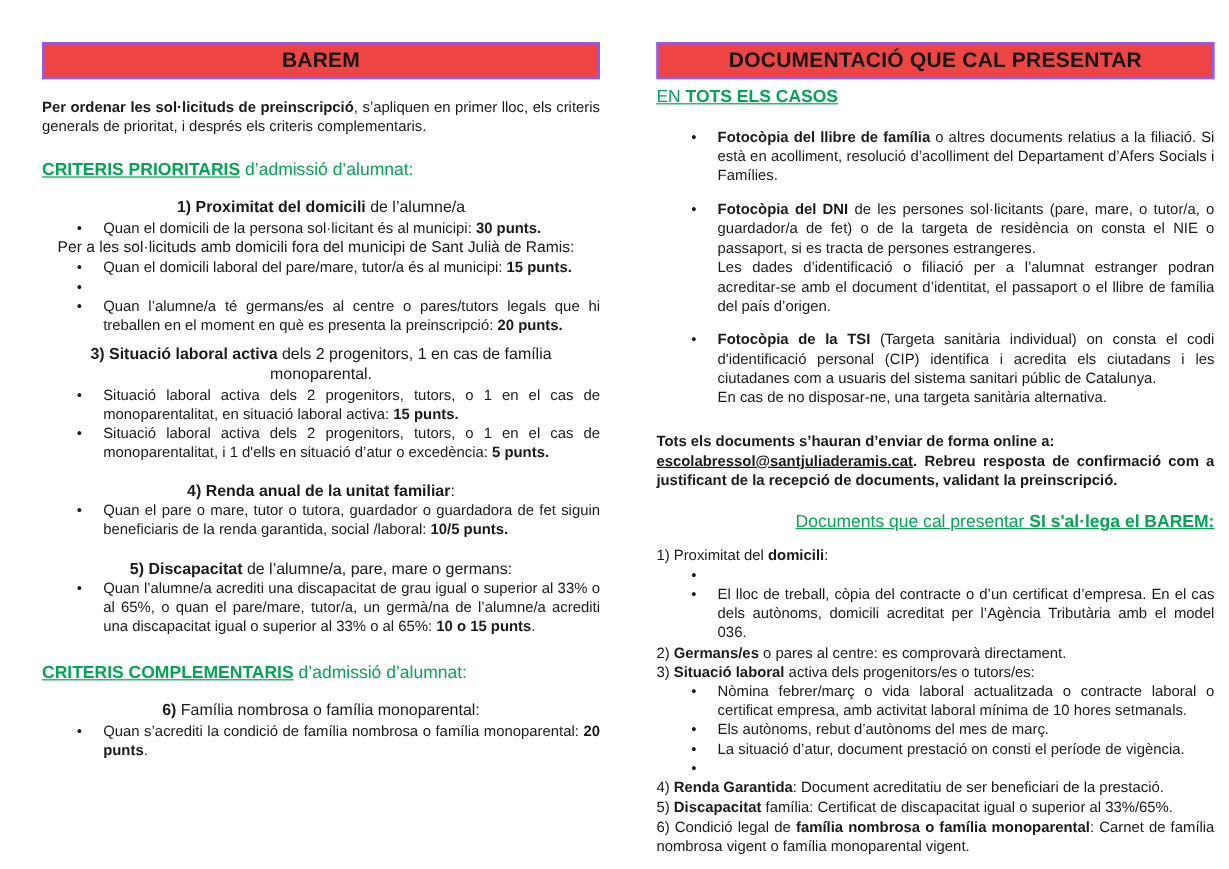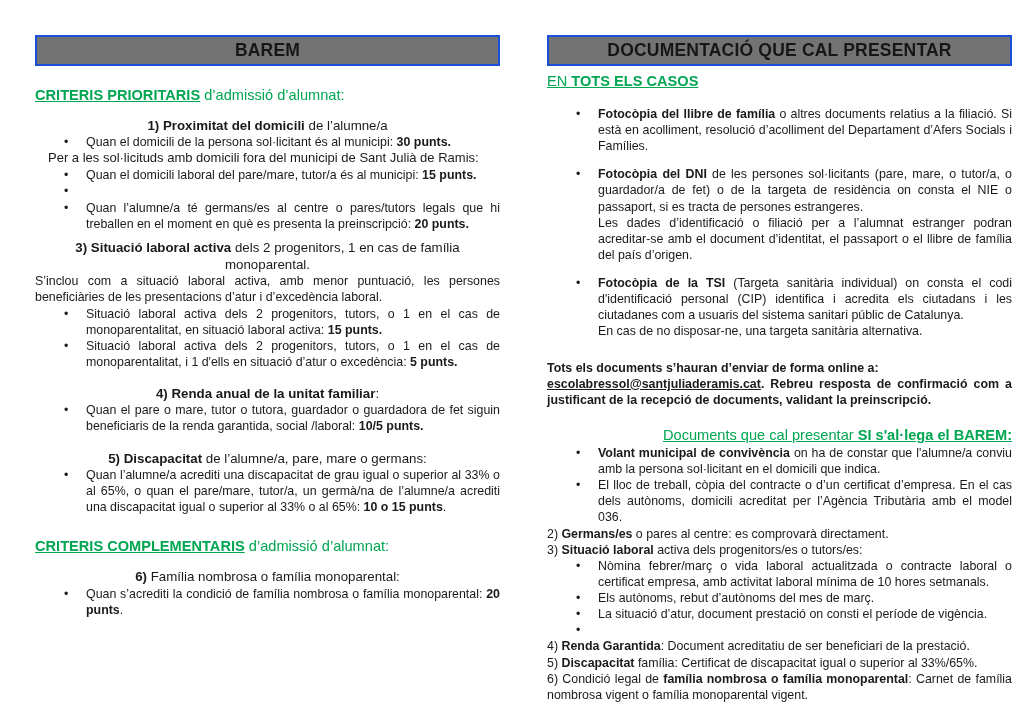--- a/index.html
+++ b/index.html
@@ -11,22 +11,22 @@
   }
   .page{
     box-sizing:border-box;
     width:1024px;height:724px;
     padding:35px 12px 0 35px;
     display:flex;gap:47px;
   }
   .col{width:465px;flex:0 0 465px;}
   .title-box{
     box-sizing:border-box;
-    border:2px solid #1d4ed8;
-    background:#737373;
+    border:2px solid #8b5cf6;
+    background:#ef4444;
     height:31px;
     display:flex;align-items:center;justify-content:center;
   }
   .title-box .box-title{
     font-size:17.5px;font-weight:bold;color:#161616;letter-spacing:.2px;
   }
   .col p{line-height:1.3;}
   .p{font-size:12.4px;text-align:justify;margin:13px 0 0;}
   .h{font-size:14.6px;color:#00a651;margin:18px 0 0;}
   .sec{font-size:13.3px;margin:13px 0 0;text-align:center;}
@@ -47,40 +47,40 @@
 </style>
 </head>
 <body>
 
 <div class="page">
   <div class="col">
     <div class="title-box">
       <span class="box-title">BAREM</span>
     </div>
     <div>
+        <p class="p" style="margin-top: 15px;"><span class="b">Per ordenar les sol·licituds de preinscripció</span><span>, s’apliquen en primer lloc, els criteris generals de prioritat, i després els criteris complementaris.</span></p>
         <p class="h" style="margin-top: 20px;"><span class="b u">CRITERIS PRIORITARIS</span><span> d’admissió d’alumnat:</span></p>
         <p class="sec" style="margin-top: 12px;"><span class="b">1) Proximitat del domicili</span><span> de l’alumne/a</span></p>
         <div class="bul">
           <span class="dot">•</span>
           <span class="txt"><span>Quan el domicili de la persona sol·licitant és al municipi: </span><span class="b">30 punts.</span></span>
         </div>
         <p class="sub"><span>Per a les sol·licituds amb domicili fora del municipi de Sant Julià de Ramis:</span></p>
         <div class="bul">
           <span class="dot">•</span>
           <span class="txt"><span>Quan el domicili laboral del pare/mare, tutor/a és al municipi: </span><span class="b">15 punts.</span></span>
         </div>
         <div class="bul">
           <span class="dot">•</span>
         </div>
         <div class="bul">
           <span class="dot">•</span>
           <span class="txt"><span>Quan l’alumne/a té germans/es al centre o pares/tutors legals que hi treballen en el moment en què es presenta la preinscripció: </span><span class="b">20 punts.</span></span>
         </div>
         <p class="sec" style="margin-top: 7px;"><span class="b">3) Situació laboral activa</span><span> dels 2 progenitors, 1 en cas de família monoparental.</span></p>
-        <p class="p" style="margin-top: 0px;"><span>S’inclou com a situació laboral activa, amb menor puntuació, les persones beneficiàries de les presentacions d’atur i d’excedència laboral.</span></p>
         <div class="bul">
           <span class="dot">•</span>
           <span class="txt"><span>Situació laboral activa dels 2 progenitors, tutors, o 1 en el cas de monoparentalitat, en situació laboral activa: </span><span class="b">15 punts.</span></span>
         </div>
         <div class="bul">
           <span class="dot">•</span>
           <span class="txt"><span>Situació laboral activa dels 2 progenitors, tutors, o 1 en el cas de monoparentalitat, i 1 d'ells en situació d’atur o excedència: </span><span class="b">5 punts.</span></span>
         </div>
         <p class="sec" style="margin-top: 15px;"><span class="b">4) Renda anual de la unitat familiar</span><span>:</span></p>
         <div class="bul">
@@ -113,23 +113,23 @@
         <div class="bul" style="margin-top: 12px;">
           <span class="dot">•</span>
           <span class="txt"><span class="b">Fotocòpia del DNI</span><span> de les persones sol·licitants (pare, mare, o tutor/a, o guardador/a de fet) o de la targeta de residència on consta el NIE o passaport, si es tracta de persones estrangeres.</span><br><span>Les dades d’identificació o filiació per a l’alumnat estranger podran acreditar-se amb el document d’identitat, el passaport o el llibre de família del país d’origen.</span></span>
         </div>
         <div class="bul" style="margin-top: 12px;">
           <span class="dot">•</span>
           <span class="txt"><span class="b">Fotocòpia de la TSI</span><span> (Targeta sanitària individual) on consta el codi d'identificació personal (CIP) identifica i acredita els ciutadans i les ciutadanes com a usuaris del sistema sanitari públic de Catalunya.</span><br><span>En cas de no disposar-ne, una targeta sanitària alternativa.</span></span>
         </div>
         <p class="p" style="margin-top: 20px;"><span class="b">Tots els documents s’hauran d’enviar de forma online a:</span><br><span class="b"> </span><span class="b u link">escolabressol@santjuliaderamis.cat</span><span class="b">. Rebreu resposta de confirmació com a justificant de la recepció de documents, validant la preinscripció.</span></p>
         <p class="h" style="margin-top: 18px; text-align: right;"><span class="u">Documents que cal presentar </span><span class="b u">SI s'al·lega el BAREM:</span></p>
+        <p class="num" style="margin-top: 10px;"><span>1) Proximitat del </span><span class="b">domicili</span><span>:</span></p>
         <div class="bul">
           <span class="dot">•</span>
-          <span class="txt"><span class="b">Volant municipal de convivència</span><span> on ha de constar que l'alumne/a conviu amb la persona sol·licitant en el domicili que indica.</span></span>
         </div>
         <div class="bul">
           <span class="dot">•</span>
           <span class="txt"><span>El lloc de treball, còpia del contracte o d’un certificat d’empresa. En el cas dels autònoms, domicili acreditat per l’Agència Tributària amb el model 036.</span></span>
         </div>
         <p class="num"><span>2) </span><span class="b">Germans/es</span><span> o pares al centre: es comprovarà directament.</span></p>
         <p class="num"><span>3) </span><span class="b">Situació laboral</span><span> activa dels progenitors/es o tutors/es:</span></p>
         <div class="bul">
           <span class="dot">•</span>
           <span class="txt"><span>Nòmina febrer/març o vida laboral actualitzada o contracte laboral o certificat empresa, amb activitat laboral mínima de 10 hores setmanals.</span></span>

